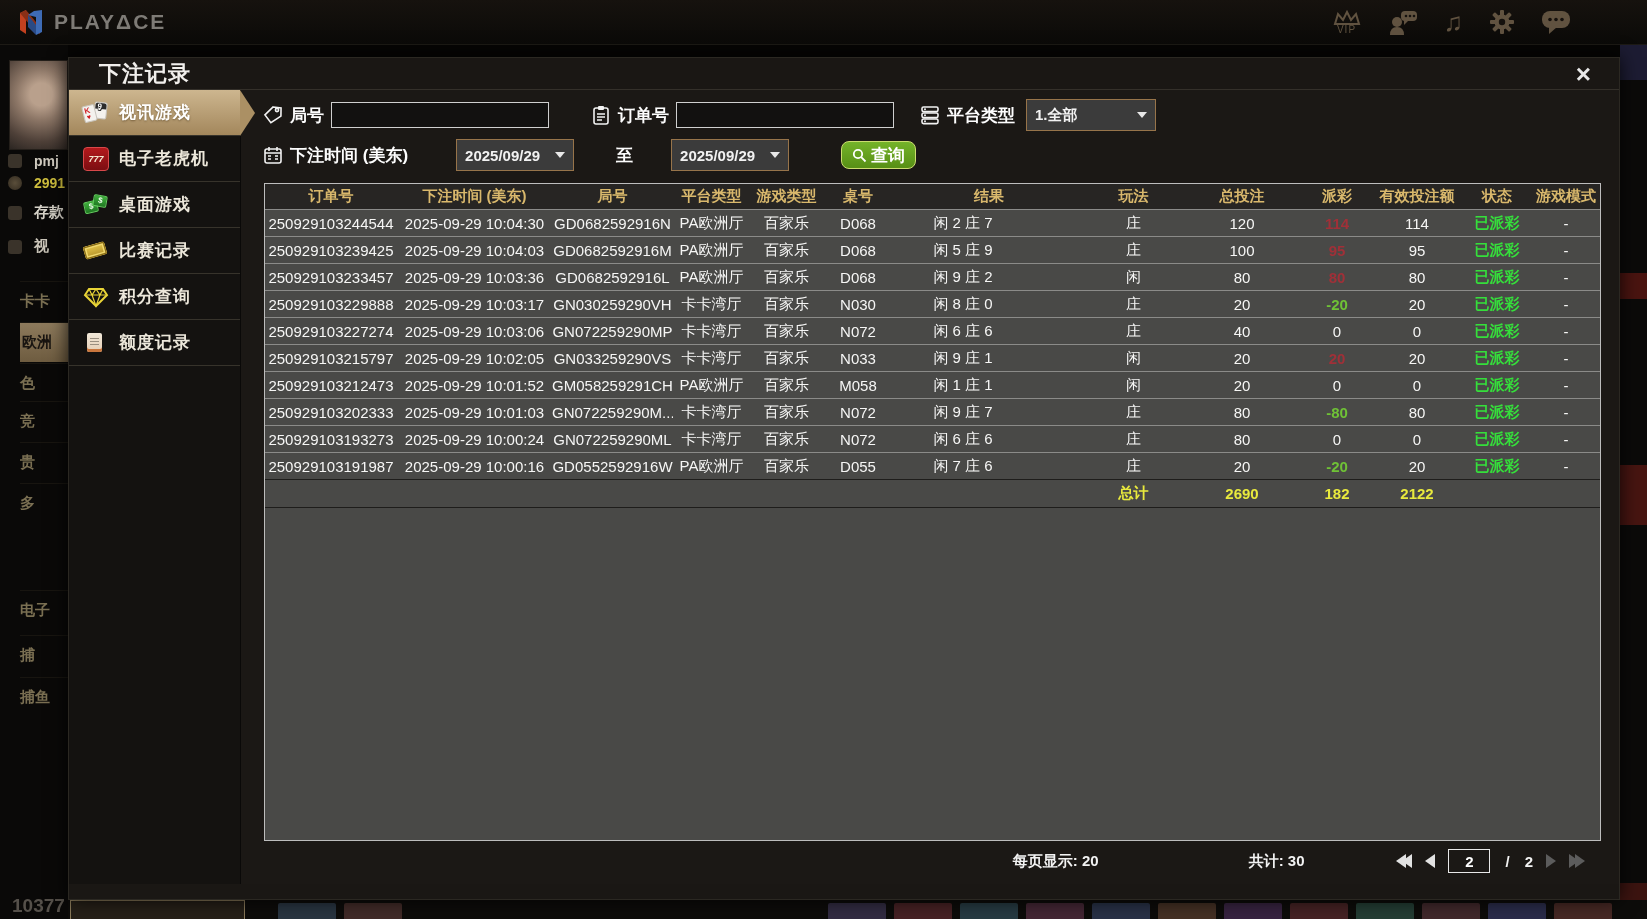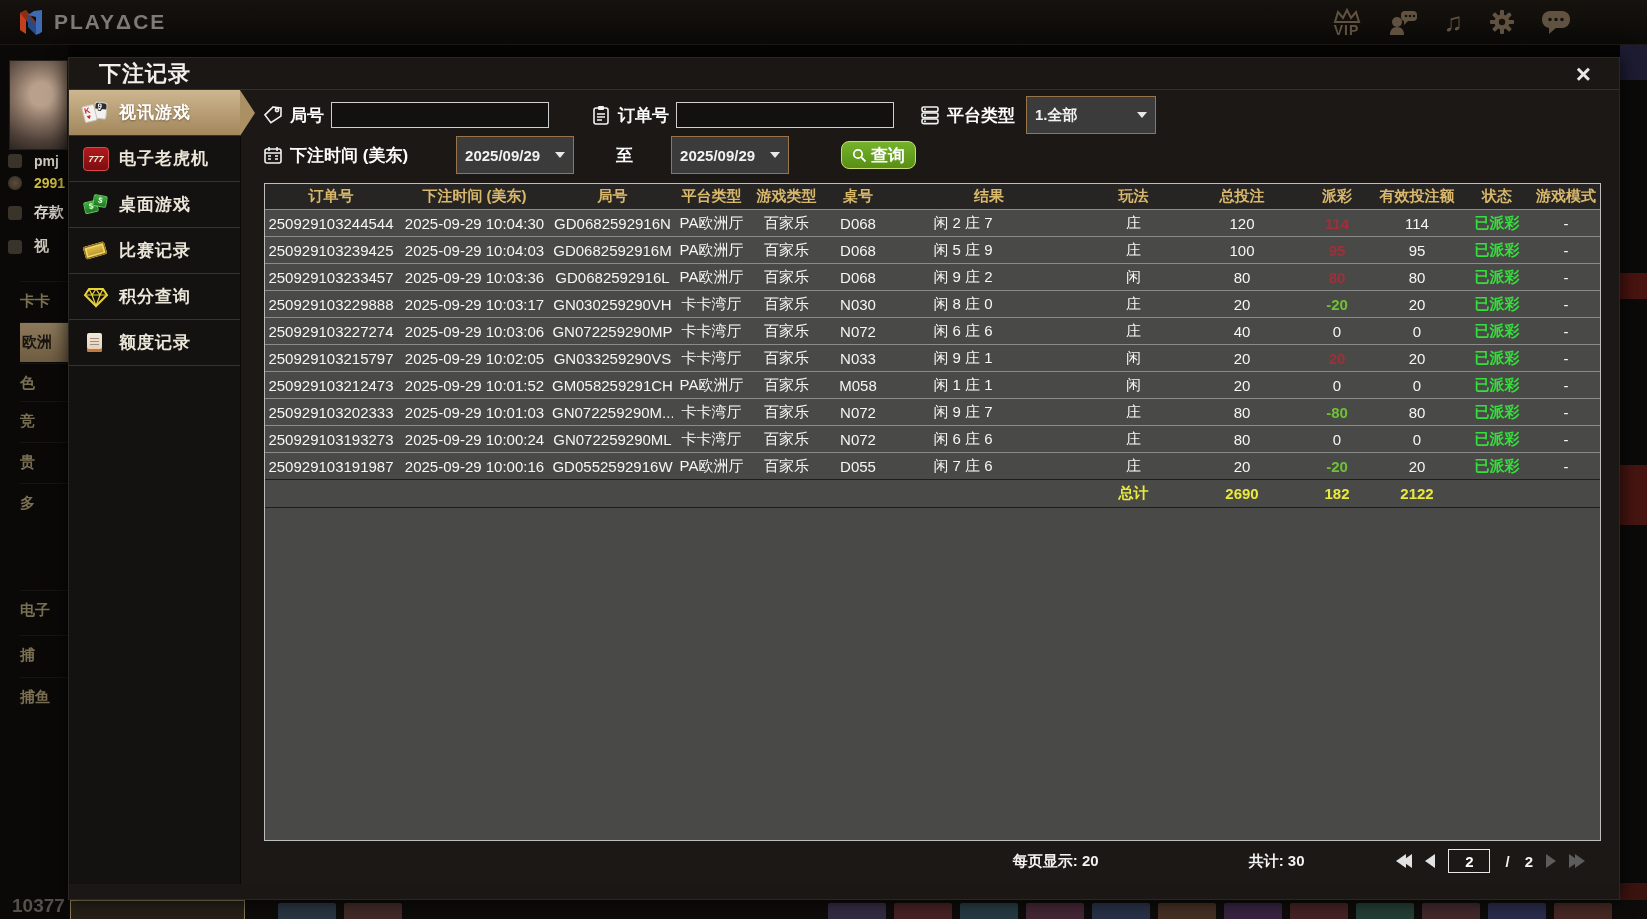--- a/index.html
+++ b/index.html
@@ -10,21 +10,21 @@
   
   .topbar { position:absolute; left:0; top:0; width:100%; height:45px;
     background:linear-gradient(#16120e,#0b0a08); border-bottom:1px solid #1d1a15;
     display:flex; align-items:center; justify-content:space-between; padding:0 16px; z-index:5; }
   .brand { display:flex; align-items:center; gap:8px; }
   .brand-mark { width:30px; height:30px; }
   .brand-name { color:#7e7b76; font-size:21px; font-weight:bold; letter-spacing:2px; }
   .top-icons { display:flex; align-items:center; gap:26px; margin-right:60px; }
   .tico { color:#6f5f4a; opacity:.85; display:flex; flex-direction:column; align-items:center; cursor:pointer; }
   .tico svg { display:block; }
-  .vip-txt { font-size:14px; font-weight:bold; color:#6f5f4a; margin-top:-3px; letter-spacing:1px; }
+  .vip-txt { font-size:10px; font-weight:normal; color:#6f5f4a; margin-top:-3px; letter-spacing:1px; }
   .music-glyph { font-size:26px; line-height:26px; color:#6f5f4a; }
 
   
   .bg-left { position:absolute; left:0; top:45px; width:68px; height:874px; background:#0a0908; overflow:hidden; z-index:1; }
   .bg-avatar { position:absolute; left:9px; top:15px; width:59px; height:90px;
     background:radial-gradient(circle at 55% 38%, #b9a08c 0 18%, #8d7767 40%, #4e4038 75%, #2c2622); border:1px solid #241f1a; }
   .bg-line { position:absolute; left:8px; display:flex; align-items:center; gap:12px; white-space:nowrap; }
   .bg-user { top:108px; color:#cfcabf; font-size:14px; font-weight:bold; }
   .bg-balance { top:130px; color:#cdbd3d; font-size:14px; font-weight:bold; }
   .bg-deposit { top:158px; color:#d6d2c8; font-size:15px; font-weight:bold; }
@@ -93,21 +93,21 @@
     background:#9a8f80; box-shadow:0 3px 0 #9a8f80, 0 6px 0 #9a8f80; z-index:2; }
 
   
   .content { position:absolute; left:172px; top:0; right:0; height:100%; background:#1b1815; }
   .filters { position:absolute; left:22px; top:6px; right:20px; }
   .f-row { display:flex; align-items:center; height:38px; }
   .f-group { display:flex; align-items:center; gap:7px; }
   .f-label { color:#fdfdfd; font-size:17px; font-weight:bold; white-space:nowrap; }
   .f-ico { width:20px; height:20px; display:flex; align-items:center; justify-content:center; }
   .txt-input { width:218px; height:26px; background:#121110; border:1px solid #cfcfcf; color:#eee; font-size:14px; padding:0 6px; }
-  .sel { height:38px; background:#3b3b3b; border:1px solid #97744a; color:#f2f2f2; font-size:15px; font-weight:bold;
+  .sel { height:32px; background:#3b3b3b; border:1px solid #97744a; color:#f2f2f2; font-size:15px; font-weight:bold;
     display:flex; align-items:center; justify-content:space-between; padding:0 8px; cursor:pointer; }
   .sel .car { width:0; height:0; border-left:5px solid transparent; border-right:5px solid transparent; border-top:6px solid #e8e8e8; }
   .platform-sel { width:130px; margin-left:4px; }
   .date-sel { width:118px; }
   .to-lbl { color:#fdfdfd; font-size:17px; font-weight:bold; margin:0 38px 0 42px; }
   .query-btn { margin-left:52px; height:28px; padding:0 10px; background:linear-gradient(#74b32a,#578f15);
     border:1px solid #cbdd6f; border-radius:8px; color:#fff; font-size:17px; font-weight:bold;
     display:flex; align-items:center; gap:4px; cursor:pointer; }
 
   

